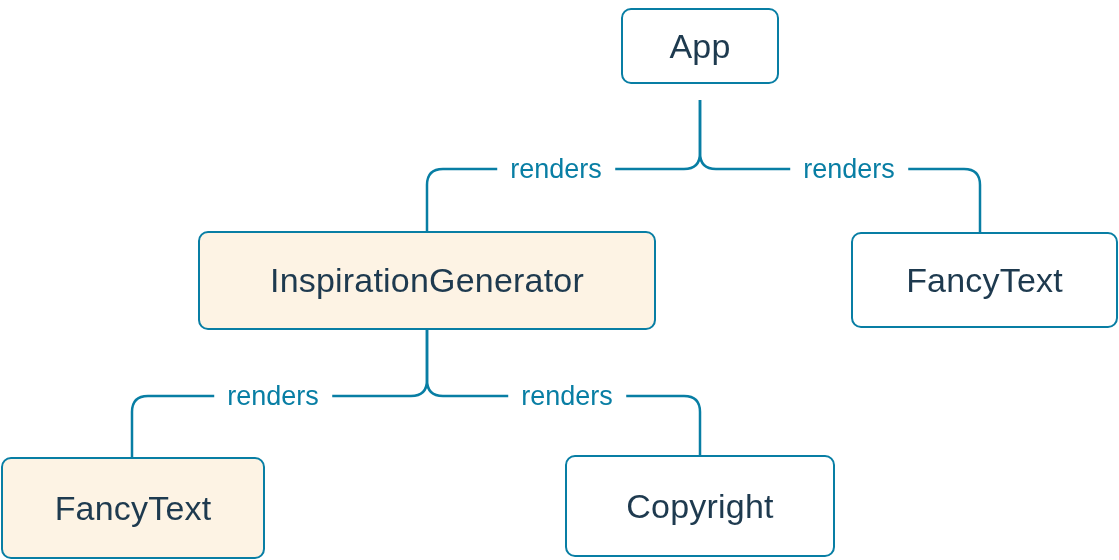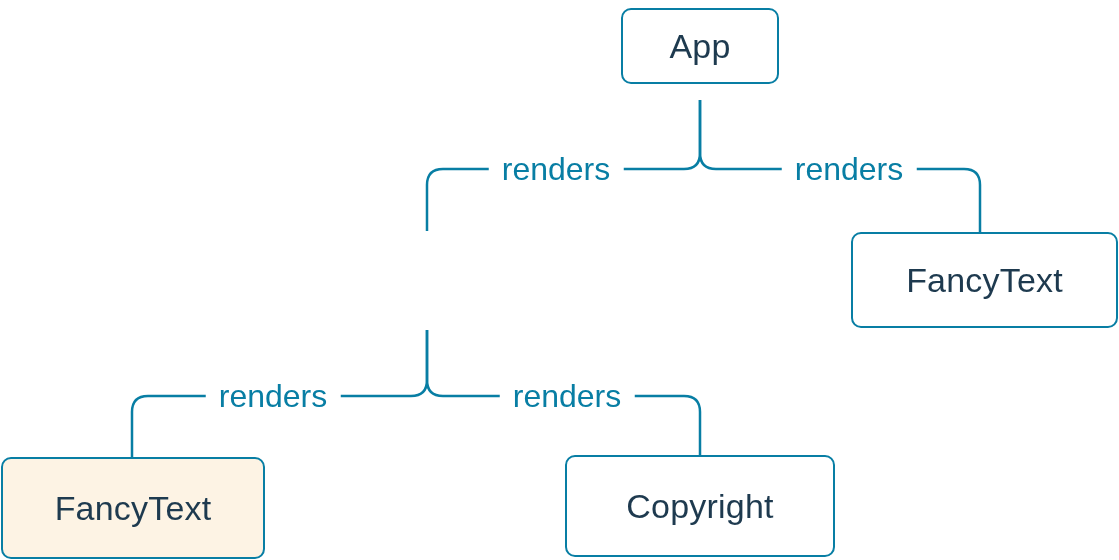--- a/index.html
+++ b/index.html
@@ -43,41 +43,44 @@
     font-weight: 500;
     color: var(--node-text, #1e3a4f);
     letter-spacing: 0.2px;
     white-space: nowrap;
   }
   .edge-label {
     position: absolute;
     transform: translate(-50%, -50%);
     background: var(--background, #ffffff);
     color: var(--edge-label, #087ea4);
-    font-size: 32px;
+    font-size: 27px;
     padding: 1px 13px;
     white-space: nowrap;
   }
 </style>
 </head>
 <body>
 
 <div class="stage">
 
   <svg class="edges" width="1119" height="560" viewBox="0 0 1119 560">
     <path d="M 700 100 V 153 Q 700 169 684 169 H 443 Q 427 169 427 185 V 231"></path>
     <path d="M 700 100 V 153 Q 700 169 716 169 H 964 Q 980 169 980 185 V 232"></path>
     <path d="M 427 330 V 380 Q 427 396 411 396 H 148 Q 132 396 132 412 V 457"></path>
     <path d="M 427 330 V 380 Q 427 396 443 396 H 684 Q 700 396 700 412 V 455"></path>
   </svg>
 
   <div class="node default" style="left:621px; top:8px; width:158px; height:76px;">
     <span class="label">App</span>
   </div>
 
+  <div class="node highlighted" style="left:198px; top:231px; width:458px; height:99px;">
+    <span class="label">InspirationGenerator</span>
+  </div>
 
   <div class="node default" style="left:851px; top:232px; width:267px; height:96px;">
     <span class="label">FancyText</span>
   </div>
 
   <div class="node highlighted" style="left:1px; top:457px; width:264px; height:102px;">
     <span class="label">FancyText</span>
   </div>
 
   <div class="node default" style="left:565px; top:455px; width:270px; height:102px;">

